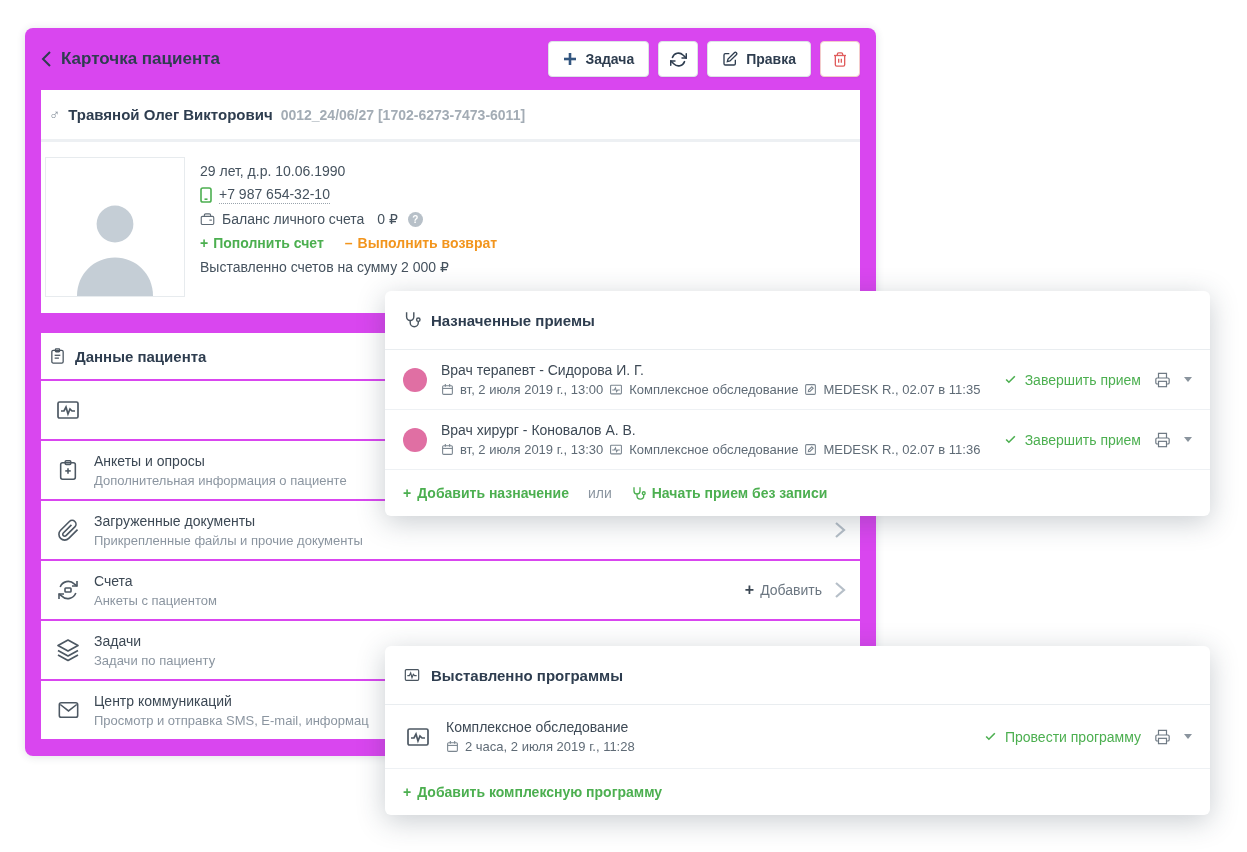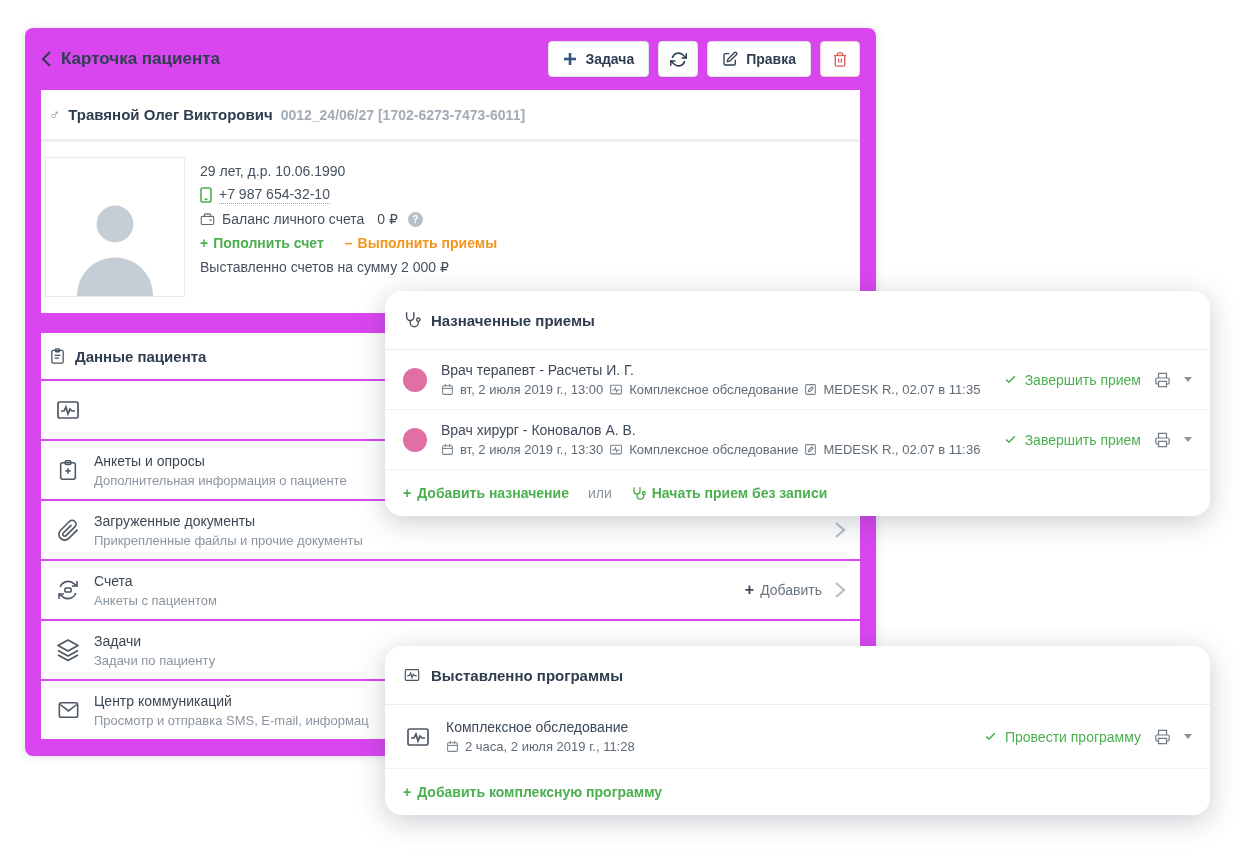--- a/index.html
+++ b/index.html
@@ -50,21 +50,21 @@
     padding:9px 14px 9px 12px; cursor:pointer; }
   .dr-icon { width:30px; display:flex; justify-content:center; margin-right:11px; color:#4d5863; flex:none; }
   .dr-title { font-size:14px; color:#3c4854; margin-bottom:4px; }
   .dr-sub { font-size:13px; color:#8b95a0; white-space:nowrap; }
   .dr-right { margin-left:auto; display:flex; align-items:center; gap:12px; }
   .add-link { display:flex; align-items:center; gap:6px; font-size:14px; color:#6b7681; cursor:pointer; }
   .add-plus { color:#3c4854; font-weight:bold; font-size:16px; }
   .chev { color:#b6bfc8; }
 
   
-  .panel { position:absolute; width:825px; background:#fff; border-radius:17px; z-index:2;
+  .panel { position:absolute; width:825px; background:#fff; border-radius:6px; z-index:2;
     box-shadow:0 6px 28px rgba(40,55,70,.25); }
   .panel-appointments { left:385px; top:291px; }
   .panel-programs { left:385px; top:646px; }
   .panel-header { display:flex; align-items:center; gap:10px; padding:0 18px; height:59px;
     font-size:15px; font-weight:bold; color:#2e3d4f; border-bottom:1px solid #e9edf0; }
   .ph-icon { color:#4a5560; }
 
   .appt-row { display:flex; align-items:center; min-height:60px; padding:9px 18px; border-bottom:1px solid #eef1f4; }
   .appt-dot { width:24px; height:24px; border-radius:50%; background:#e06fa3; margin-right:14px; flex:none; }
   .prog-ic { width:30px; color:#4d5863; margin-right:13px; flex:none; display:flex; justify-content:center; }
@@ -176,21 +176,21 @@
           <span class="balance-val">0 ₽</span>
           <span class="help-badge">?</span>
         </div>
         <div class="dline">
           <span class="green-link">
               <span>+</span>
               <span>Пополнить счет</span>
             </span>
           <span class="orange-link">
               <span>–</span>
-              <span>Выполнить приемы</span>
+              <span>Выполнить возврат</span>
             </span>
         </div>
         <div class="dline">
           <span>Выставленно счетов на сумму 2 000 ₽</span>
         </div>
       </div>
     </div>
 
     <div class="section-header">
       <span class="sh-icon">
@@ -310,21 +310,21 @@
           <path d="M8 10.5v2.5a4.5 4.5 0 0 0 9 0v-1.5"></path>
           <circle cx="17" cy="9.6" r="1.9"></circle>
         </svg>
     </span>
     <span>Назначенные приемы</span>
   </div>
 
   <div class="appt-row">
     <span class="appt-dot"></span>
     <div>
-      <div class="row-title">Врач терапевт - Расчеты И. Г.</div>
+      <div class="row-title">Врач терапевт - Сидорова И. Г.</div>
       <div class="row-meta">
         <span class="meta-ic">
           <svg width="13" height="13" viewBox="0 0 24 24" fill="none" stroke="currentColor" stroke-width="2">
               <rect x="3" y="5" width="18" height="16" rx="2"></rect>
               <line x1="8" y1="2" x2="8" y2="7"></line>
               <line x1="16" y1="2" x2="16" y2="7"></line>
               <line x1="3" y1="10" x2="21" y2="10"></line>
             </svg>
         </span>
         <span>вт, 2 июля 2019 г., 13:00</span>

